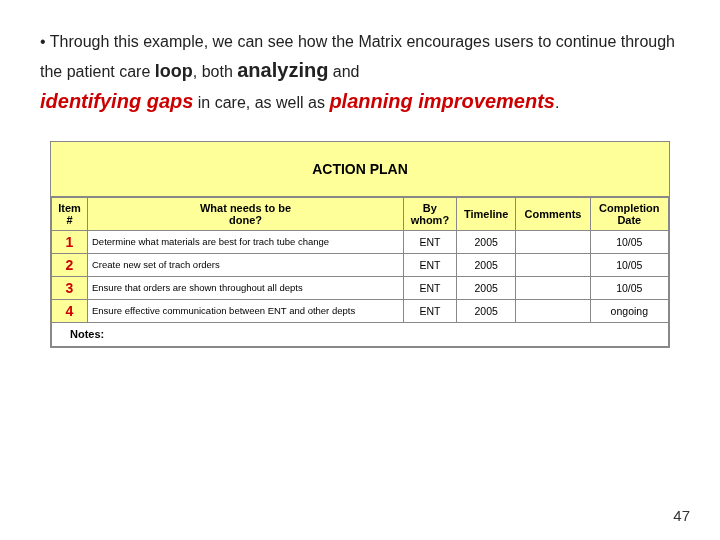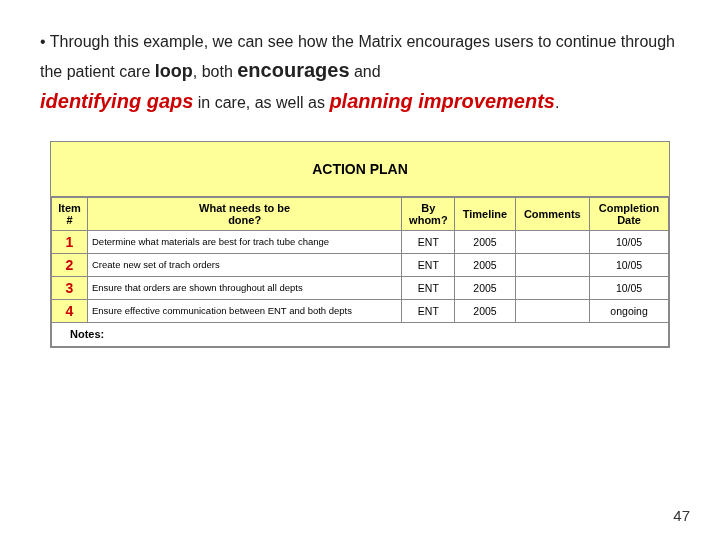--- a/index.html
+++ b/index.html
@@ -117,21 +117,21 @@
       color: #333;
     }
   </style>
 </head>
 <body>
 
 <div class="main-content">
 
   <p class="intro-text">
     <span>• </span>
-    <span>Through this example, we can see how the Matrix encourages users to continue through the patient care </span><span class="word-loop">loop</span><span>, both </span><span class="word-analyzing">encourages</span><span> and </span><br>
+    <span>Through this example, we can see how the Matrix encourages users to continue through the patient care </span><span class="word-loop">loop</span><span>, both </span><span class="word-analyzing">analyzing</span><span> and </span><br>
     <span class="word-identifying">identifying gaps</span><span> in care, as well as </span><span class="word-planning">planning improvements</span><span>.</span>
   </p>
 
   <div class="action-plan-container">
     <div class="action-plan-title">ACTION PLAN</div>
     <table class="action-plan-table">
       <thead>
         <tr>
           <th>Item #</th>
           <th>What needs to be<br>done?</th>
@@ -161,21 +161,21 @@
         <tr>
           <td class="item-num">3</td>
           <td class="what-col">Ensure that orders are shown throughout all depts</td>
           <td>ENT</td>
           <td>2005</td>
           <td></td>
           <td>10/05</td>
         </tr>
         <tr>
           <td class="item-num">4</td>
-          <td class="what-col">Ensure effective communication between ENT and both depts</td>
+          <td class="what-col">Ensure effective communication between ENT and other depts</td>
           <td>ENT</td>
           <td>2005</td>
           <td></td>
           <td>ongoing</td>
         </tr>
         <tr class="notes-row">
           <td colspan="6">Notes:</td>
         </tr>
       </tbody>
     </table>

